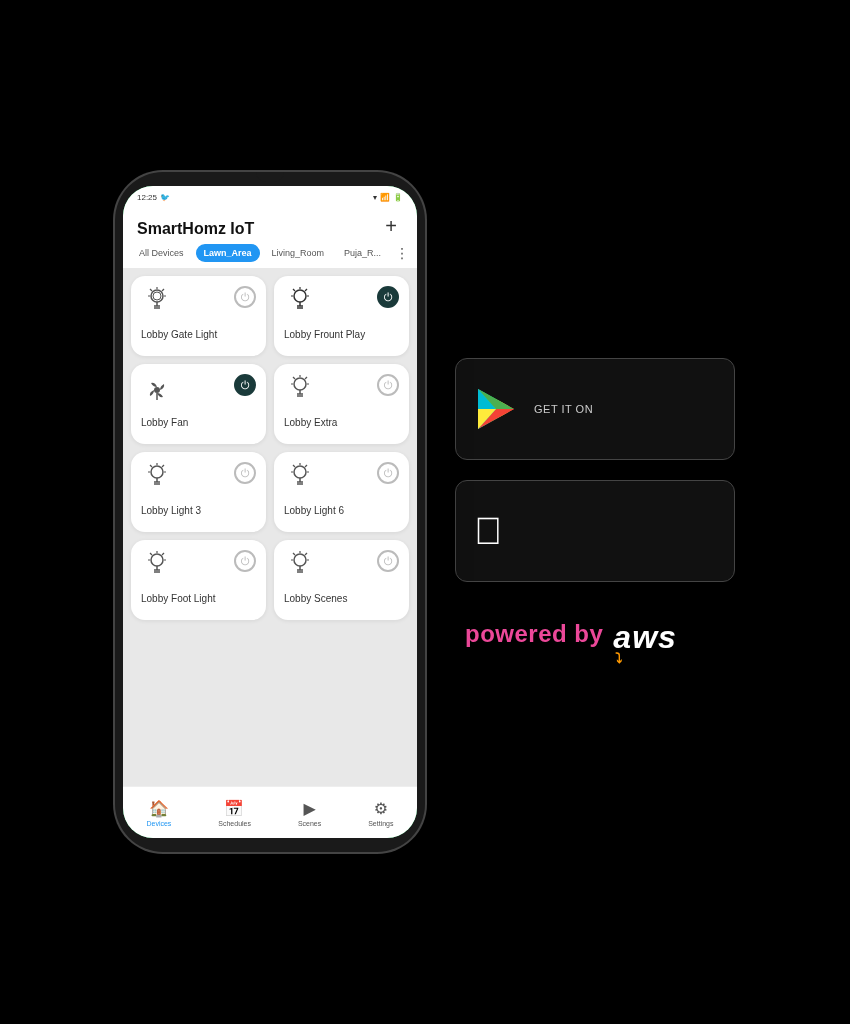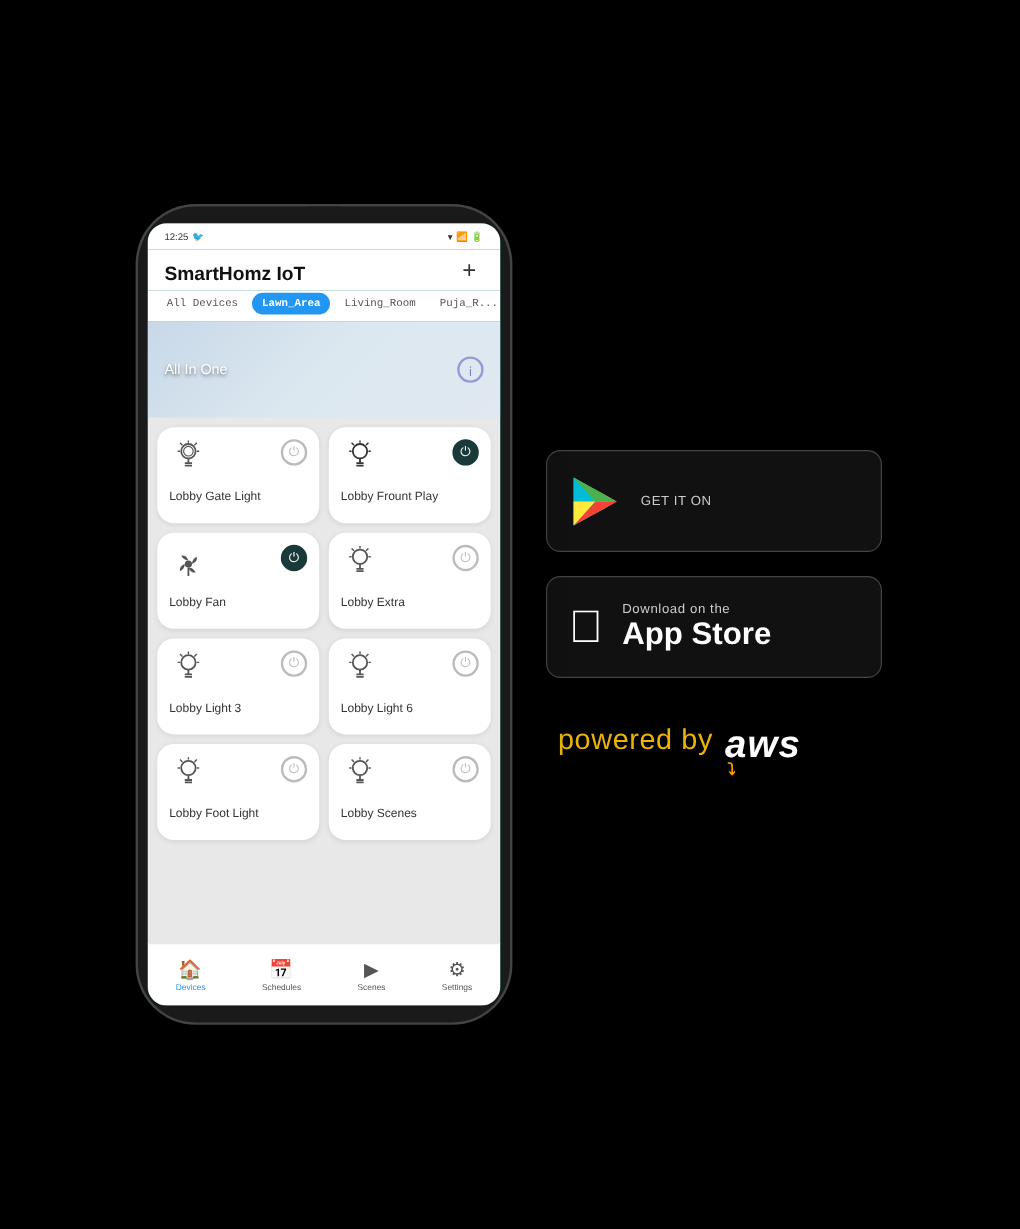--- a/index.html
+++ b/index.html
@@ -32,22 +32,22 @@
       box-shadow: 0 0 0 2px #444, 0 10px 40px rgba(0,0,0,0.8);
       flex-shrink: 0;
       margin-right: 30px;
     }
     .phone-screen {
       position: absolute;
       top: 14px;
       left: 8px;
       right: 8px;
       bottom: 14px;
-      background: #0f766e;
-      border-radius: 16px;
+      background: #22c55e;
+      border-radius: 30px;
       overflow: hidden;
       display: flex;
       flex-direction: column;
     }
     .phone-notch {
       position: absolute;
       top: 0;
       left: 50%;
       transform: translateX(-50%);
       width: 28px;
@@ -107,21 +107,20 @@
       flex-shrink: 0;
       overflow: hidden;
     }
     .tab-item {
       font-size: 9px;
       padding: 4px 8px;
       border-radius: 16px;
       white-space: nowrap;
       cursor: pointer;
       color: #555;
-      font-family: Liberation Mono, monospace;
     }
     .tab-item.active {
       background: #2196f3;
       color: #fff;
       font-weight: 600;
     }
     .tab-more {
       font-size: 14px;
       color: #555;
       margin-left: 2px;
@@ -247,21 +246,21 @@
     
     .right-panel {
       display: flex;
       flex-direction: column;
       gap: 20px;
       align-items: flex-start;
     }
 
     .store-btn {
       width: 280px;
-      height: 85px;
+      height: 102px;
       background: #111;
       border-radius: 12px;
       display: flex;
       align-items: center;
       padding: 5px 18px;
       gap: 16px;
       border: 1.5px solid #444;
       cursor: pointer;
     }
     .store-text-block {
@@ -281,22 +280,22 @@
     }
 
     .aws-block {
       display: flex;
       align-items: center;
       gap: 10px;
       padding-left: 10px;
     }
     .aws-text {
       font-size: 24px;
-      font-weight: 400;
-      color: #eab308;
+      font-weight: 700;
+      color: #ec4899;
       letter-spacing: 0.5px;
     }
     .aws-logo-text {
       font-size: 30px;
       font-weight: 900;
       color: #fff;
       font-style: italic;
     }
     .aws-arrow {
       color: #ff9900;
@@ -356,24 +355,20 @@
       <div class="tabs-bar">
         <div class="tab-item">All Devices</div>
         <div class="tab-item active">Lawn_Area</div>
         <div class="tab-item">Living_Room</div>
         <div class="tab-item">Puja_R...</div>
         <div class="tab-more">⋮</div>
       </div>
 
       <div class="scroll-content">
 
-        <div class="bg-image">
-          <span class="all-in-one-label">All In One</span>
-          <div class="bg-icon">ℹ</div>
-        </div>
 
         <div class="device-grid">
 
           <div class="device-card">
             <div class="device-card-top">
               <div class="device-icon icon-light">
                 <svg width="32" height="32" viewBox="0 0 32 32">
                   <circle cx="16" cy="10" r="6" fill="none" stroke="#555" stroke-width="1.5"></circle>
                   <line x1="16" y1="16" x2="16" y2="20" stroke="#555" stroke-width="1.5"></line>
                   <line x1="13" y1="20" x2="19" y2="20" stroke="#555" stroke-width="1.5"></line>
@@ -577,24 +572,20 @@
         <polygon points="22,22 40,22 4,42" fill="#f44336"></polygon>
         <polygon points="4,42 22,22 4,22" fill="#ffeb3b"></polygon>
       </svg>
       <div class="store-text-block">
         <span class="store-pre-text">GET IT ON</span>
       </div>
     </div>
 
     <div class="store-btn">
       <span class="apple-icon"></span>
-      <div class="store-text-block">
-        <span class="store-pre-text">Download on the</span>
-        <span class="store-main-text">App Store</span>
-      </div>
     </div>
 
     <div class="aws-block">
       <span class="aws-text">powered by</span>
       <div style="display:flex; flex-direction:column; align-items:flex-start;">
         <span class="aws-logo-text" style="font-family: Arial Black, Arial; font-weight:900; font-size:32px; color:#fff; letter-spacing:1px;margin-top:17px;">aws</span>
         <span class="aws-arrow" style="color:#ff9900; font-size:14px; margin-top:-6px; margin-left:2px;">⤵︎</span>
       </div>
     </div>
 

